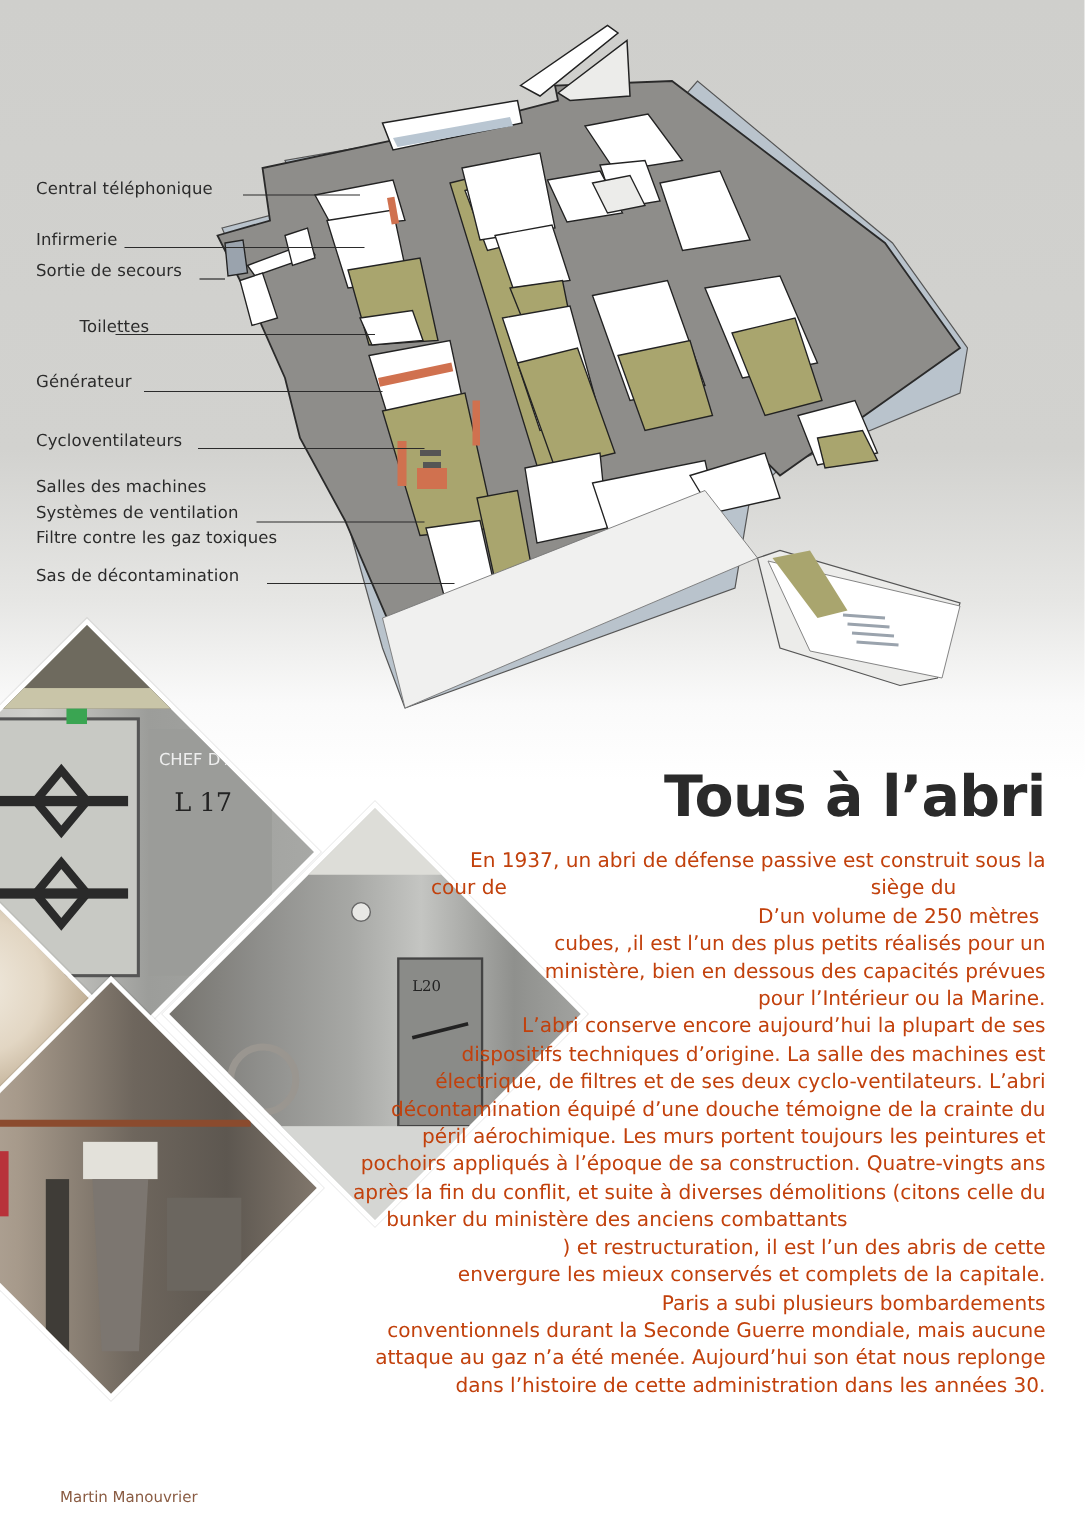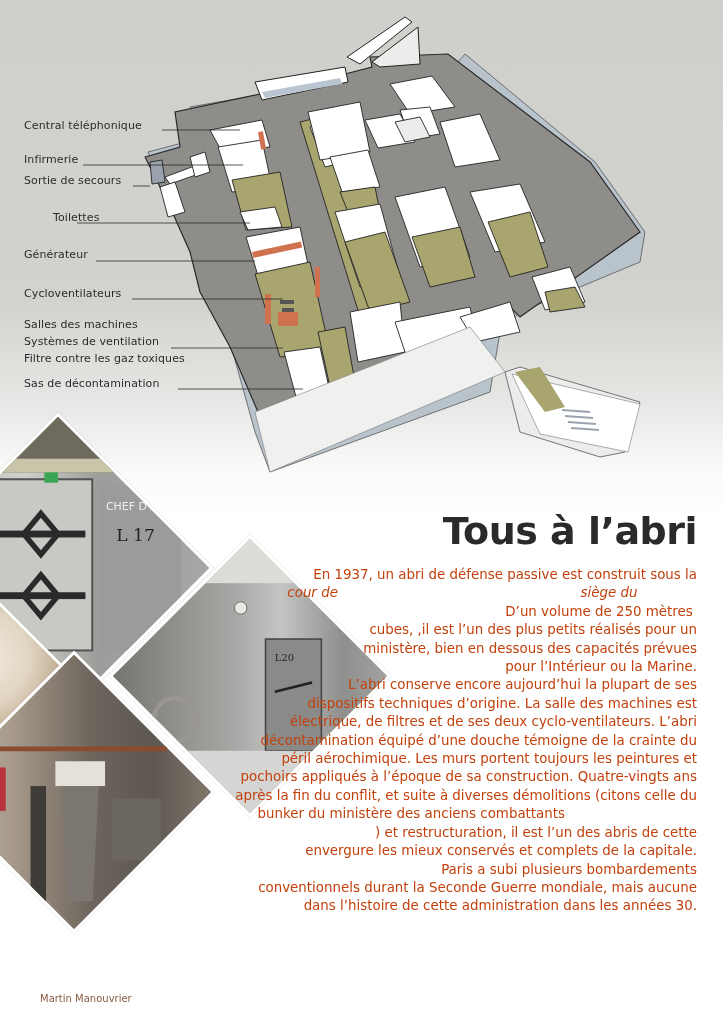--- a/index.html
+++ b/index.html
@@ -229,34 +229,35 @@
           <line x1="26" y1="36" x2="80" y2="36" stroke="#8b4b2e" stroke-width="1.5"></line>
         </svg>
       </div>
     </div>
   </div>
 
   <div class="title">Tous à l’abri</div>
 
   <div class="body-text">
     <span class="line">En 1937, un abri de défense passive est construit sous la</span>
-    <span class="line" style="white-space:pre;font-style:italic;">cour de                                                         siège du              </span>
+    <span class="line" style="white-space:pre;">cour de                                                         siège du              </span>
     <span class="line" style="white-space:pre;">D’un volume de 250 mètres </span>
     <span class="line">cubes, ,il est l’un des plus petits réalisés pour un</span>
     <span class="line">ministère, bien en dessous des capacités prévues</span>
     <span class="line">pour l’Intérieur ou la Marine.</span>
     <span class="line">L’abri conserve encore aujourd’hui la plupart de ses</span>
     <span class="line">dispositifs techniques d’origine. La salle des machines est</span>
     <span class="line">électrique, de filtres et de ses deux cyclo-ventilateurs. L’abri</span>
     <span class="line">décontamination équipé d’une douche témoigne de la crainte du</span>
     <span class="line">péril aérochimique. Les murs portent toujours les peintures et</span>
     <span class="line">pochoirs appliqués à l’époque de sa construction. Quatre-vingts ans</span>
     <span class="line">après la fin du conflit, et suite à diverses démolitions (citons celle du</span>
     <span class="line" style="white-space:pre;">bunker du ministère des anciens combattants                               </span>
     <span class="line">) et restructuration, il est l’un des abris de cette</span>
     <span class="line">envergure les mieux conservés et complets de la capitale.</span>
     <span class="line">Paris a subi plusieurs bombardements</span>
     <span class="line">conventionnels durant la Seconde Guerre mondiale, mais aucune</span>
+    <span class="line">attaque au gaz n’a été menée. Aujourd’hui son état nous replonge</span>
     <span class="line">dans l’histoire de cette administration dans les années 30.</span>
   </div>
 
   <div class="author">Martin Manouvrier</div>
 </div>
 
 </body></html>

